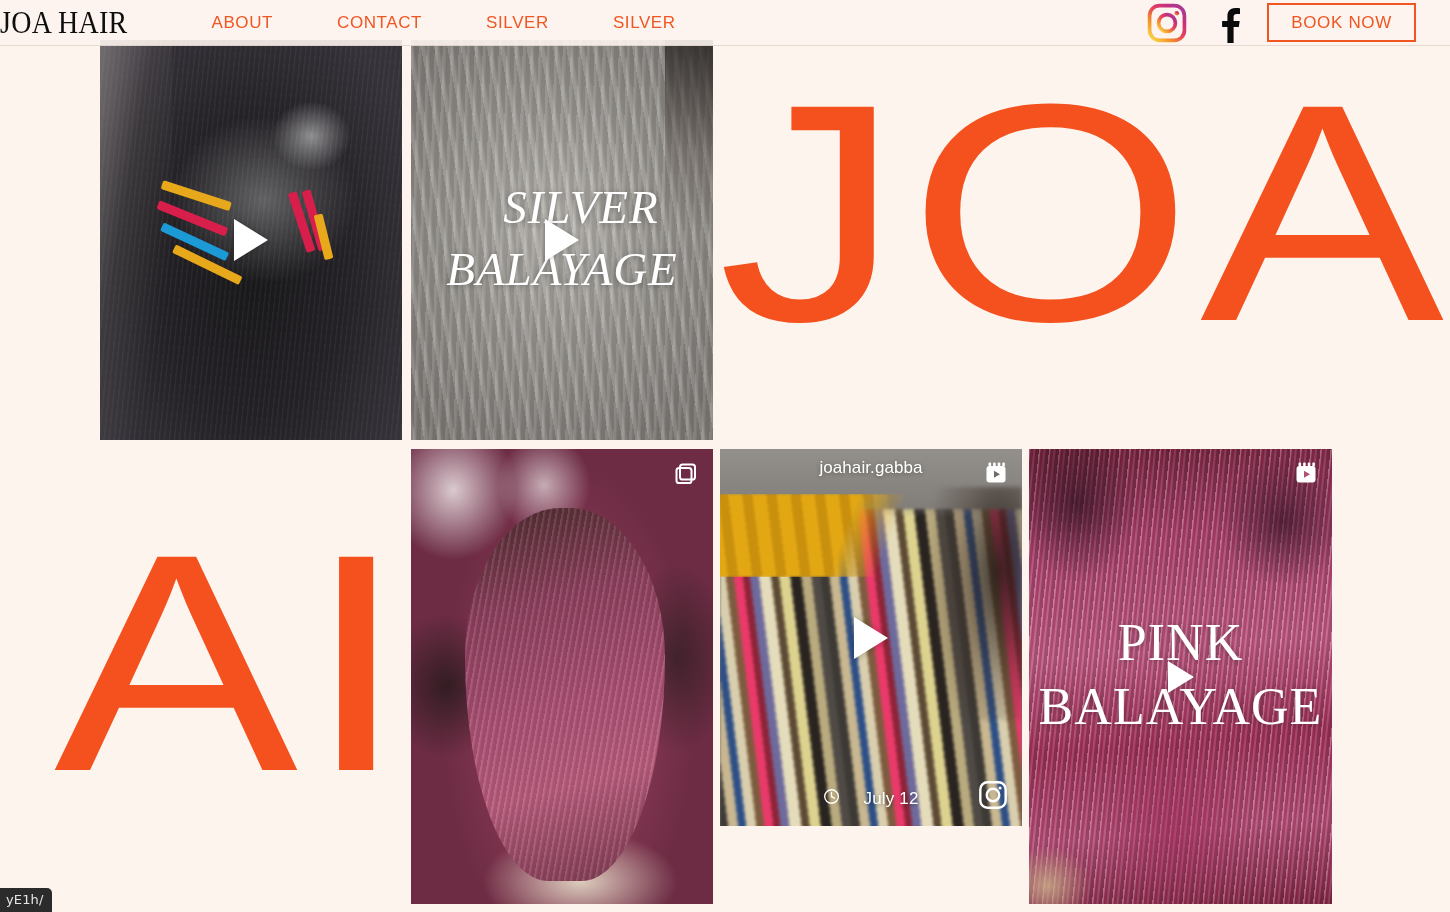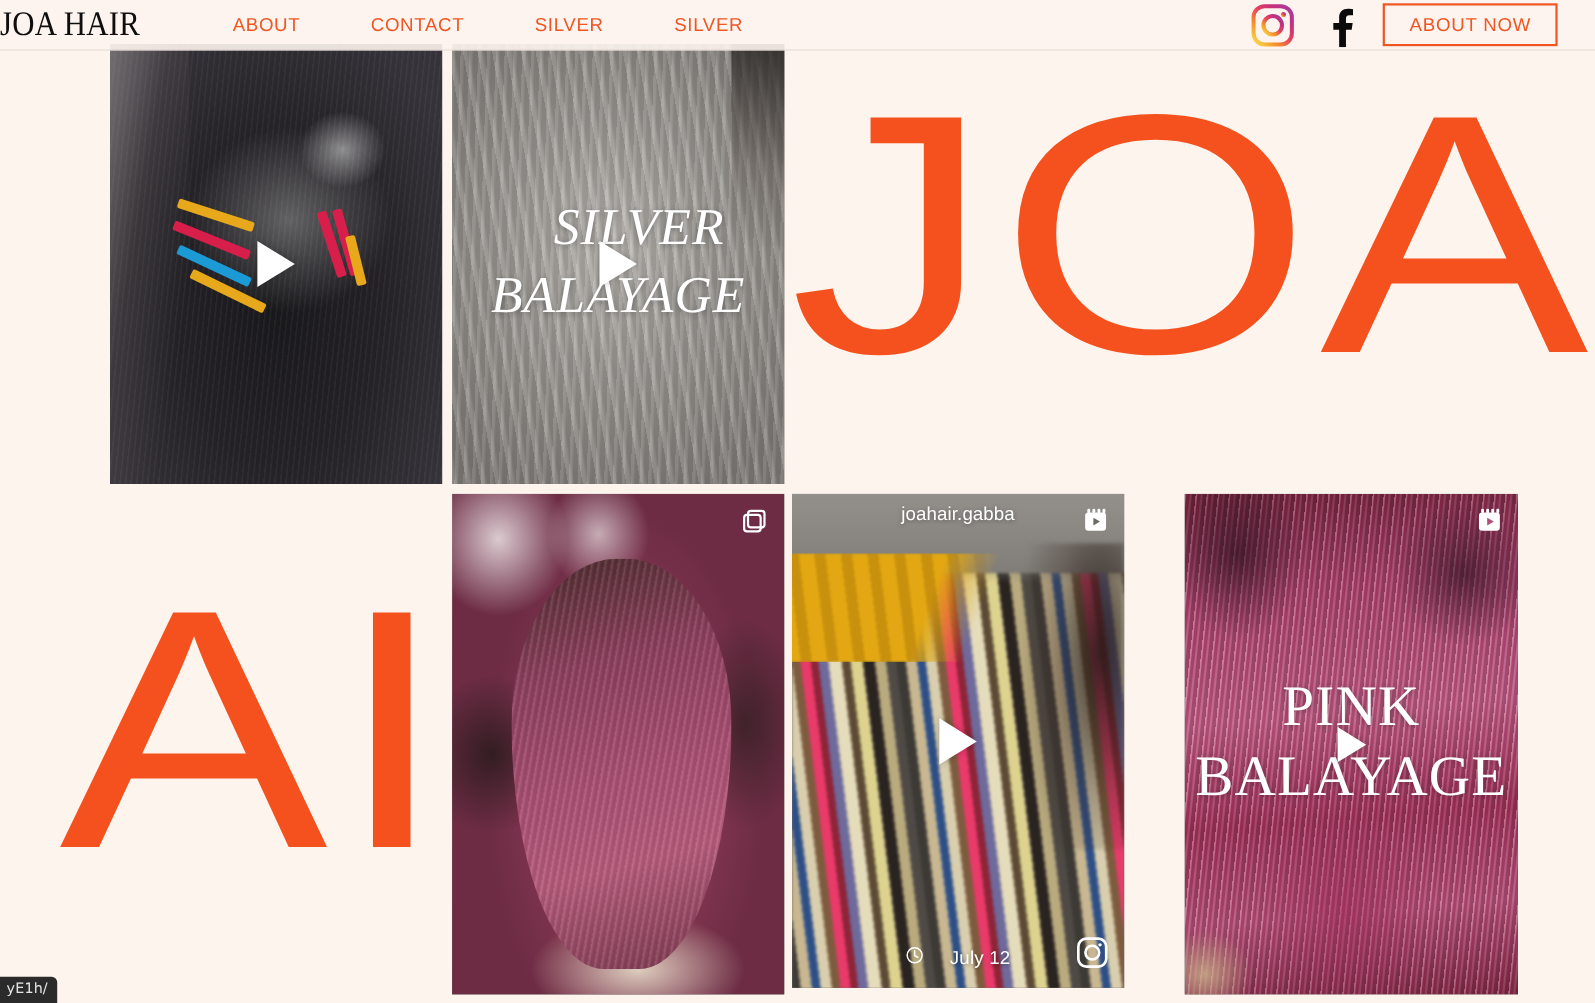--- a/index.html
+++ b/index.html
@@ -380,21 +380,21 @@
     <div class="tile" style="left:411px; top:449px; width:302px; height:455px;">
       <div class="photo ph-pinkhair"></div>
       <div class="corner-icon corner-tr">
         <svg width="26" height="26" viewBox="0 0 26 26">
           <rect x="7" y="3.5" width="15" height="15" rx="2.6" fill="none" stroke="#ffffff" stroke-width="2"></rect>
           <rect x="3.5" y="7" width="15" height="15" rx="2.6" fill="none" stroke="#ffffff" stroke-width="2"></rect>
         </svg>
       </div>
     </div>
 
-    <div class="tile" style="left:720px; top:449px; width:302px; height:449px;">
+    <div class="tile" style="left:720px; top:449px; width:302px; height:377px;">
       <div class="photo ph-swatch">
         <div class="swatch-top-shade"></div>
         <div class="swatch-right-dark"></div>
       </div>
 
       <div class="username">joahair.gabba</div>
 
       <div class="corner-icon corner-tr">
         <svg width="24" height="24" viewBox="0 0 24 24">
           <rect x="2.5" y="5" width="19" height="16.5" rx="3" fill="#ffffff"></rect>
@@ -420,21 +420,21 @@
 
       <div class="ig-corner-br">
         <svg class="ig-outline" viewBox="0 0 26 26">
           <rect x="2" y="2" width="22" height="22" rx="6.2" fill="none" stroke="#ffffff" stroke-width="2.1"></rect>
           <circle cx="13" cy="13" r="5.4" fill="none" stroke="#ffffff" stroke-width="2.1"></circle>
           <circle cx="19.1" cy="6.9" r="1.35" fill="#ffffff"></circle>
         </svg>
       </div>
     </div>
 
-    <div class="tile" style="left:1029px; top:449px; width:303px; height:455px;margin-left:48px;">
+    <div class="tile" style="left:1029px; top:449px; width:303px; height:455px;">
       <div class="photo ph-pinkbal"></div>
 
       <div class="corner-icon corner-tr">
         <svg width="24" height="24" viewBox="0 0 24 24">
           <rect x="2.5" y="5" width="19" height="16.5" rx="3" fill="#ffffff"></rect>
           <rect x="4.5" y="1.6" width="2.6" height="3.8" rx="1" fill="#ffffff"></rect>
           <rect x="9.1" y="1.6" width="2.6" height="3.8" rx="1" fill="#ffffff"></rect>
           <rect x="13.7" y="1.6" width="2.6" height="3.8" rx="1" fill="#ffffff"></rect>
           <rect x="18.3" y="1.6" width="2.6" height="3.8" rx="1" fill="#ffffff"></rect>
           <path d="M10 9.7 L16 13.2 L10 16.7 Z" fill="#b05079"></path>
@@ -480,19 +480,19 @@
           <circle cx="34.6" cy="13.4" r="2.5" fill="url(#igGrad)"></circle>
         </svg>
       </a>
 
       <a style="display:block;">
         <svg class="fb-icon" viewBox="0 0 34 40">
           <path d="M22.6 40 V24.1 h5.2 l0.9 -6.2 h-6.1 v-3.9 c0 -1.8 0.6 -3.1 3.2 -3.1 h3.2 V5.3 C28.4 5.2 26.5 5 24.3 5 c-4.6 0 -7.9 2.8 -7.9 8.1 v4.8 h-5.3 v6.2 h5.3 V40 z" fill="#0b0b0b"></path>
         </svg>
       </a>
 
-      <button class="book-btn">ABOUT NOW</button>
+      <button class="book-btn">BOOK NOW</button>
     </div>
   </div>
 
   <div class="status-tooltip">yE1h/</div>
 
 </div>
 
 </body></html>

